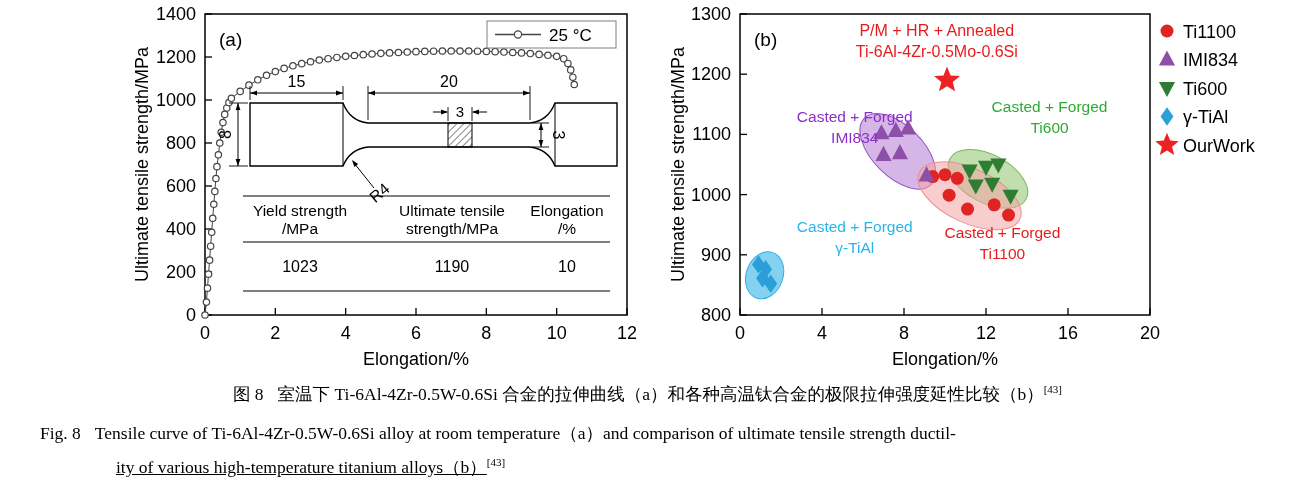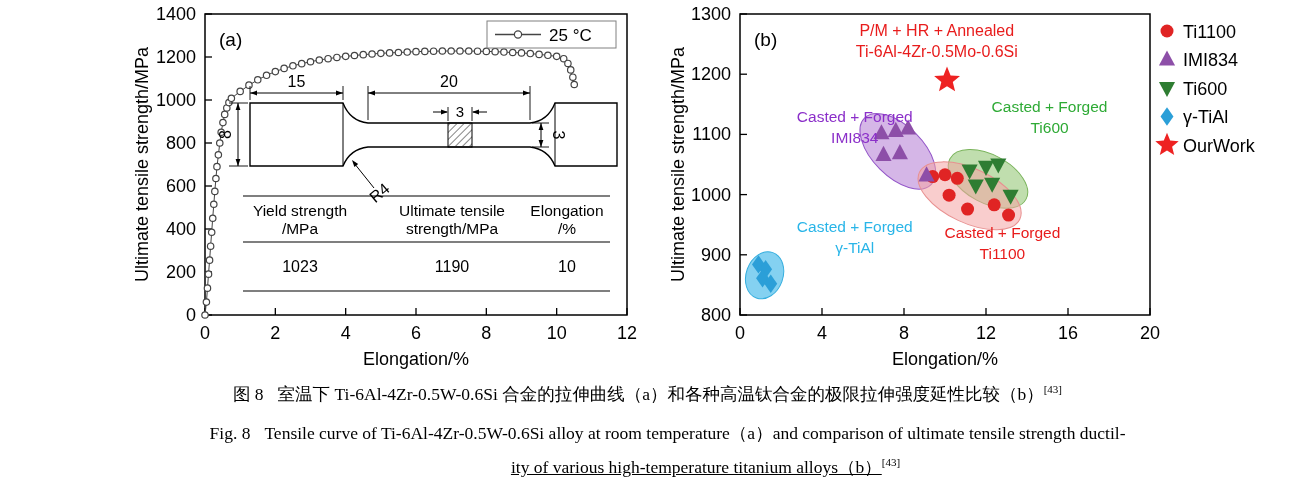--- a/index.html
+++ b/index.html
@@ -2,21 +2,21 @@
 <html><head>
 <meta charset="utf-8">
 <style>
   html,body{margin:0;padding:0;background:#fff;}
   .page{width:1295px;height:502px;background:#fff;position:relative;overflow:hidden;
         font-family:"Liberation Sans",sans-serif;color:#000;}
   .charts{display:flex;}
   svg text{font-family:"Liberation Sans",sans-serif;}
   .caption-block{font-family:"Liberation Serif",serif;}
   .cap-zh{text-align:center;font-size:17.5px;margin:10px 0 12px 0;}
-  .cap-en{font-size:17.5px;margin:13px 0 0 40px;line-height:29px;text-align:center;}
+  .cap-en{font-size:17.5px;margin:13px 0 0 40px;line-height:29px;}
   .cap-label{margin-right:14px;}
   .cap-en .l2{padding-left:76px;text-decoration:underline;}
   sup{font-size:11px;}
 </style>
 </head>
 <body>
 
 <div class="page">
   <div class="charts">
     <svg id="chart-a" width="650" height="372" viewBox="0 0 650 372">

